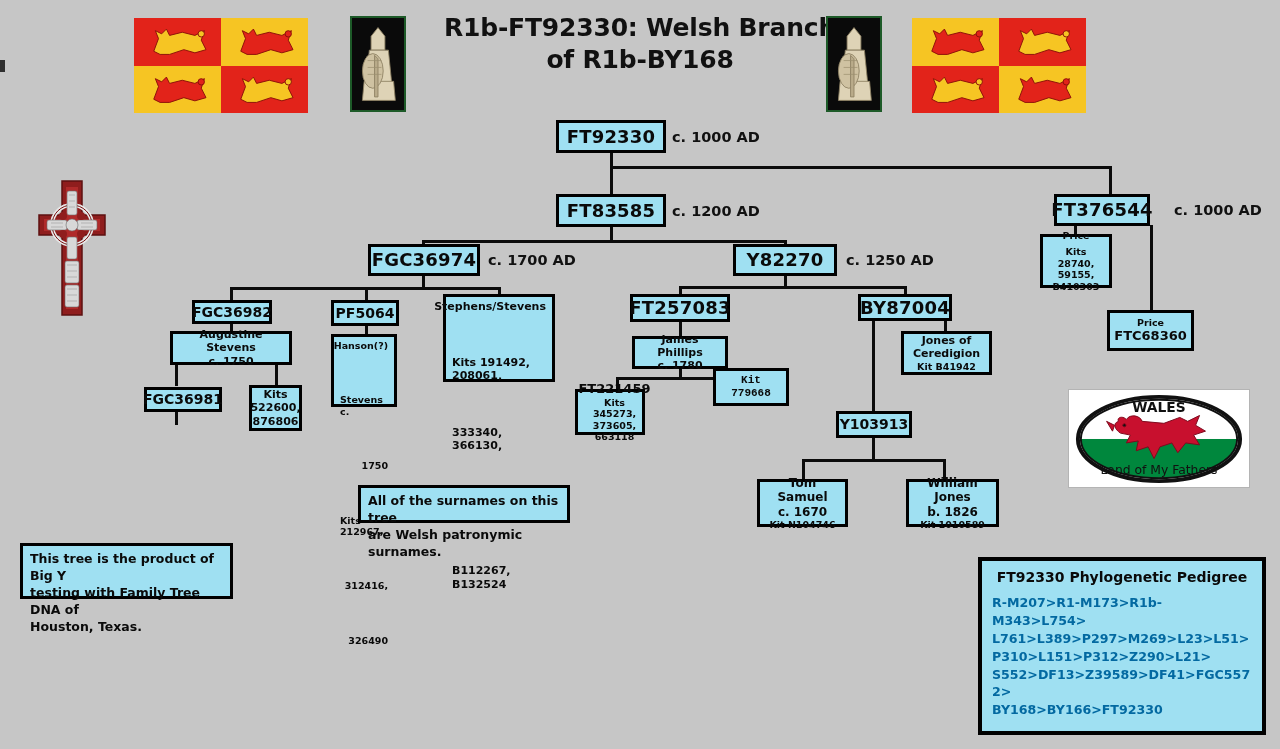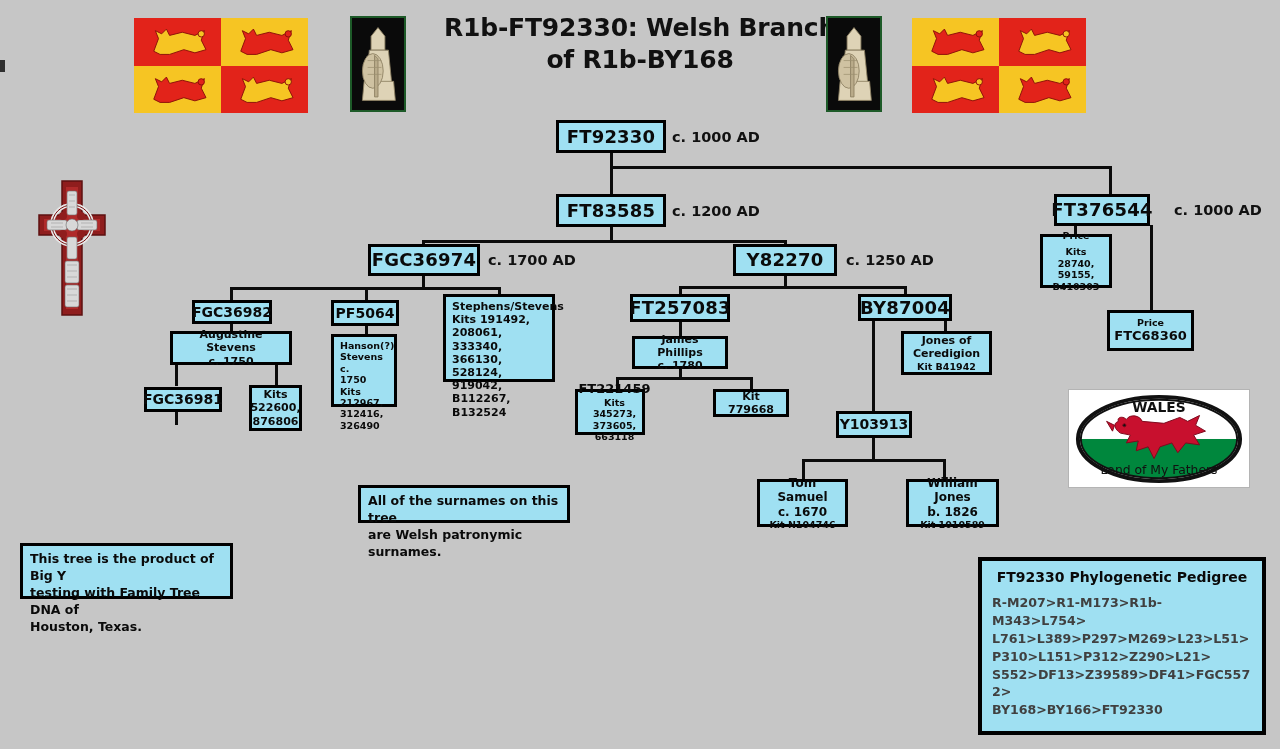--- a/index.html
+++ b/index.html
@@ -38,21 +38,21 @@
     z-index:5;
   }
 
   
   .big   { font-size:18px; font-weight:bold; letter-spacing:0.2px; }
   .mid   { font-size:14px; font-weight:bold; }
   .sml   { font-size:11px; font-weight:bold; }
   .xsml  { font-size:9.5px; font-weight:bold; }
 
   .pad   { padding:3px 6px; }
-  .lefty { align-items:flex-start; text-align:left; }
+  .lefty { align-items:flex-end; text-align:left;gap:43px; }
 
   .agelbl {
     position:absolute; font-size:14.5px; font-weight:bold; color:#111;
     white-space:nowrap; z-index:4;
   }
 
   
   .note {
     position:absolute; background:#9fe0f2; border:3px solid #000;
     font-size:12.5px; font-weight:bold; color:#0a0a0a;
@@ -62,21 +62,21 @@
   
   .pedigree {
     position:absolute; left:978px; top:557px; width:288px; height:178px;
     background:#9fe0f2; border:4px solid #000; padding:8px 10px; z-index:5;
   }
   .pedigree .ptitle {
     text-align:center; font-size:14px; font-weight:bold; color:#0a0a0a;
     margin-bottom:9px;
   }
   .pedigree .pbody {
-    font-size:12.6px; font-weight:bold; color:#404040;
+    font-size:12.6px; font-weight:bold; color:#0369a1;
     line-height:1.42; word-break:break-word;
   }
 
   
   .art { position:absolute; z-index:3; }
 
   
   .arms { display:grid; grid-template-columns:1fr 1fr; grid-template-rows:1fr 1fr; }
   .q { position:relative; overflow:hidden; }
   .q svg { width:100%; height:100%; display:block; }
@@ -399,21 +399,21 @@
     <span>James Phillips</span>
     <span>c. 1780</span>
   </div>
 
   <div class="node pad" style="left:575px; top:389px; width:70px; height:46px;padding-left:15px;">
     <span class="mid" style="font-size:13px;">FT221459</span>
     <span class="xsml">Kits 345273,</span>
     <span class="xsml">373605, 663118</span>
   </div>
 
-  <div class="node sml pad" style="left:713px; top:389px; width:76px; height:28px;">
+  <div class="node sml pad" style="left:713px; top:368px; width:76px; height:38px;font-family:Liberation Mono, monospace;">
     <span>Kit 779668</span>
   </div>
 
   <div class="node pad" style="left:901px; top:331px; width:91px; height:44px;">
     <span class="sml">Jones of</span>
     <span class="sml">Ceredigion</span>
     <span class="xsml">Kit B41942</span>
   </div>
 
   <div class="node pad" style="left:757px; top:479px; width:91px; height:48px;">

